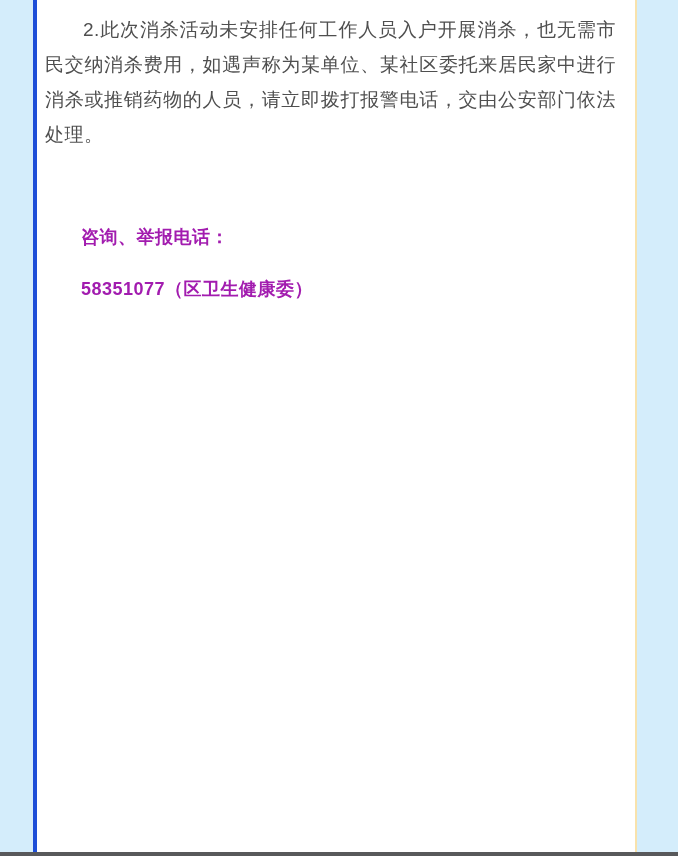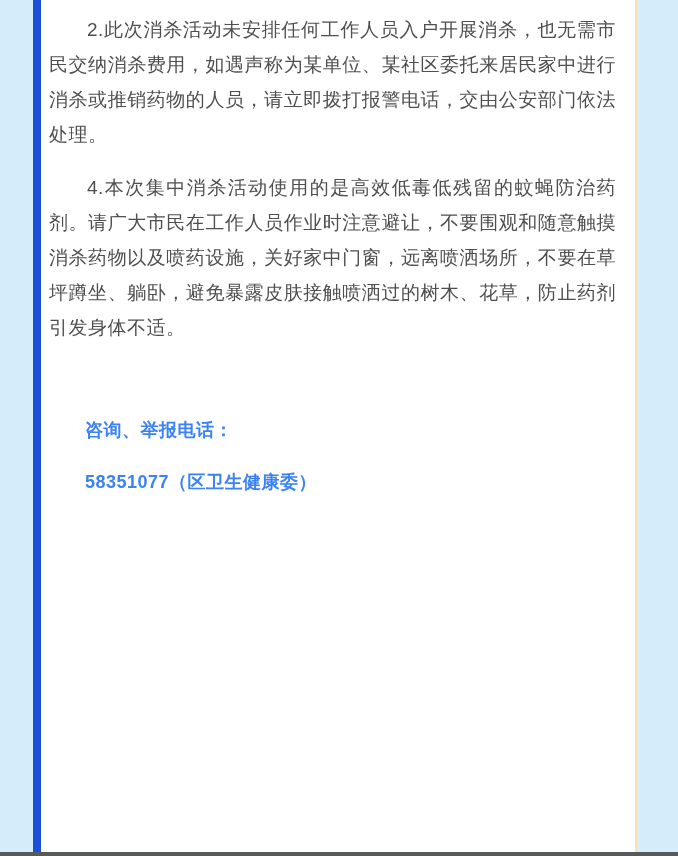--- a/index.html
+++ b/index.html
@@ -20,39 +20,39 @@
   }
   
   .card {
     position: absolute;
     top: 0;
     bottom: 0;
     left: 33px;
     width: 604px;
     box-sizing: border-box;
     background: #ffffff;
-    border-left: 8px solid #1d4ed8;
+    border-left: 4px solid #1d4ed8;
     border-right: 2px solid #f8e2ac;
     padding: 12px 19px 0 8px;
   }
   .article p {
     margin: 0 0 18px 0;
     font-size: 19px;
     line-height: 35px;
     color: #4f4f4f;
     text-align: justify;
     text-indent: 2em;
     letter-spacing: 0.5px;
   }
   .contact {
     margin-top: 68px;
   }
   .contact p {
     font-weight: bold;
-    color: #3b82f6;
+    color: #a21caf;
     margin: 0 0 17px 0;
     text-align: left;
     font-size: 18px;
   }
   .bottom-bar {
     position: absolute;
     left: 0;
     right: 0;
     bottom: 0;
     height: 4px;
@@ -60,21 +60,20 @@
     z-index: 5;
   }
 </style>
 </head>
 <body>
 
 <div class="page">
   <div class="card">
     <div class="article">
       <p>2.此次消杀活动未安排任何工作人员入户开展消杀，也无需市民交纳消杀费用，如遇声称为某单位、某社区委托来居民家中进行消杀或推销药物的人员，请立即拨打报警电话，交由公安部门依法处理。</p>
-      <p>4.本次集中消杀活动使用的是高效低毒低残留的蚊蝇防治药剂。请广大市民在工作人员作业时注意避让，不要围观和随意触摸消杀药物以及喷药设施，关好家中门窗，远离喷洒场所，不要在草坪蹲坐、躺卧，避免暴露皮肤接触喷洒过的树木、花草，防止药剂引发身体不适。</p>
 
       <div class="contact">
         <p>咨询、举报电话：</p>
         <p>58351077（区卫生健康委）</p>
       </div>
     </div>
   </div>
   <div class="bottom-bar"></div>
 </div>
 

